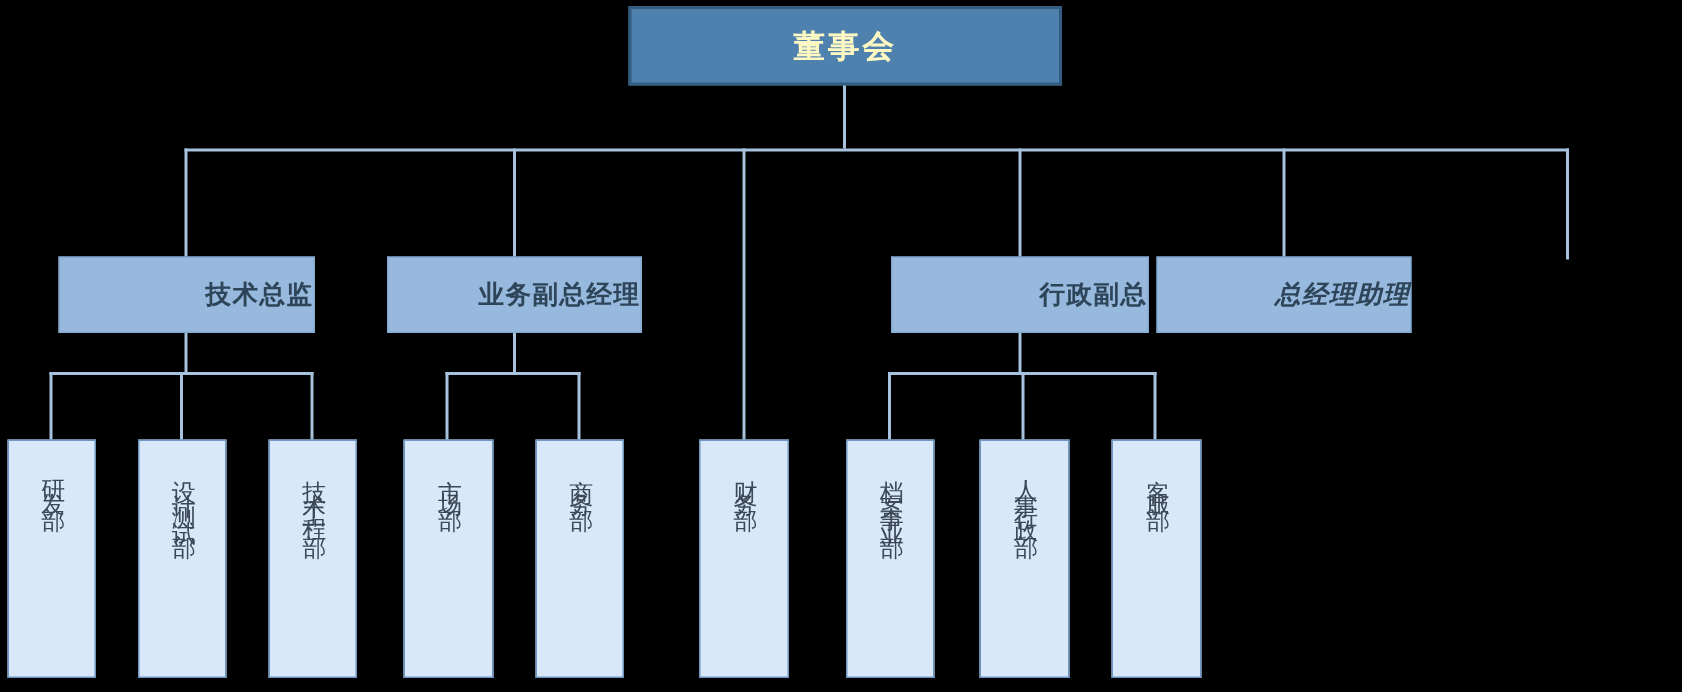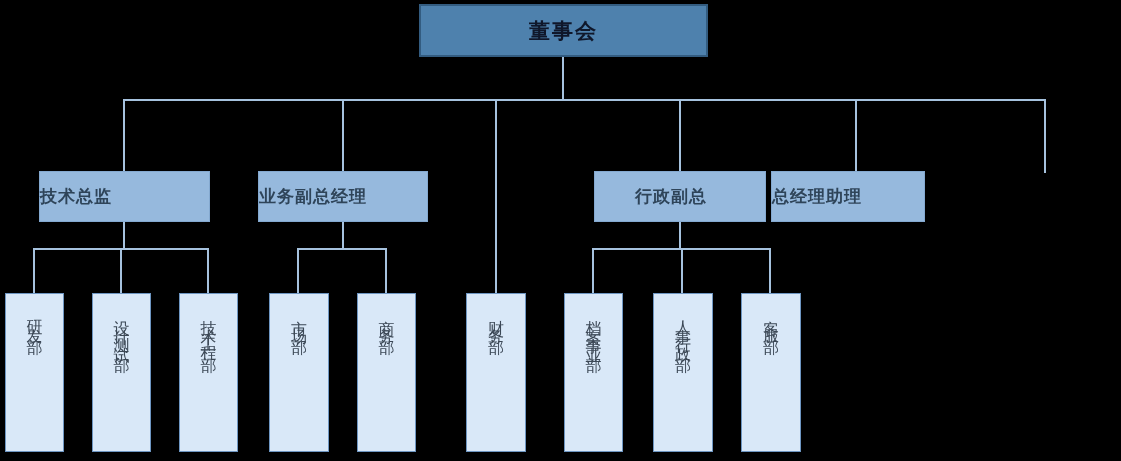--- a/index.html
+++ b/index.html
@@ -27,45 +27,45 @@
   .root-box {
     position: absolute;
     left: 419px; top: 4px;
     width: 289px; height: 53px;
     background: #4e81ad;
     border: 2px solid #335c80;
     box-sizing: border-box;
     display: flex;
     align-items: center;
     justify-content: center;
-    color: #0f172a;
+    color: #fef9c3;
     font-size: 21px;
     font-weight: bold;
     letter-spacing: 2px;
   }
 
   
   .mgr-box {
     position: absolute;
     top: 171px; height: 51px;
     background: #96b9dd;
     border: 1px solid #84a9d0;
     box-sizing: border-box;
     display: flex;
     align-items: center;
-    justify-content: flex-start;
+    justify-content: flex-end;
     color: #2e4459;
     font-size: 17px;
     font-weight: bold;
     letter-spacing: 1px;
   }
   #mgr-tech      { left: 39px;  width: 171px; }
   #mgr-biz       { left: 258px; width: 170px; font-family: Liberation Serif, serif; }
   #mgr-admin     { left: 594px; width: 172px; padding-left: 40px; }
-  #mgr-assistant { left: 771px; width: 154px; }
+  #mgr-assistant { left: 771px; width: 170px; font-style: italic; }
   #mgr-expert    { left: 948px; width: 170px; }
 
   
   .dept-box {
     position: absolute;
     top: 293px; height: 159px;
     width: 59px;
     background: #d9e8f8;
     border: 1.5px solid #6e96c2;
     box-sizing: border-box;

